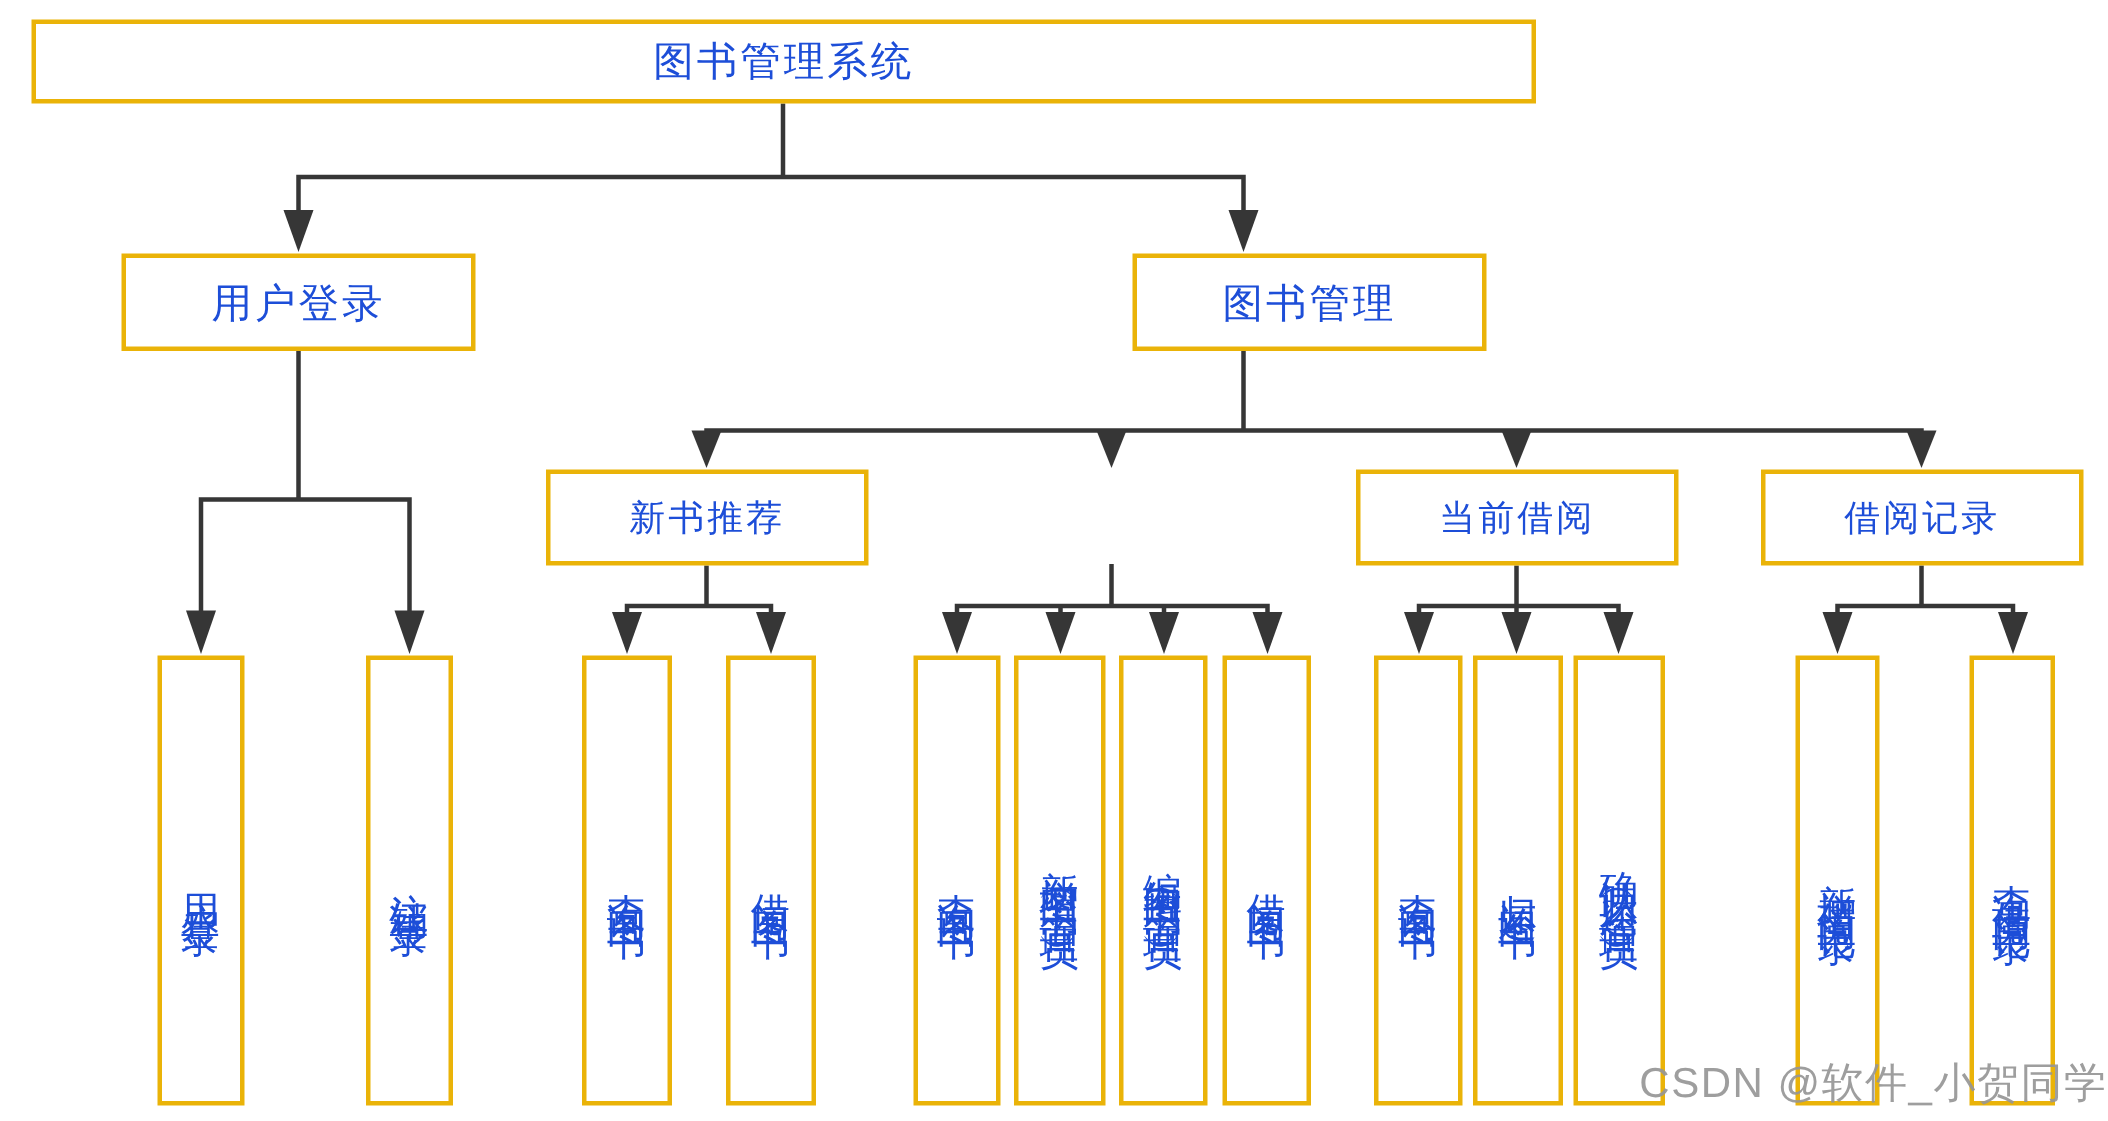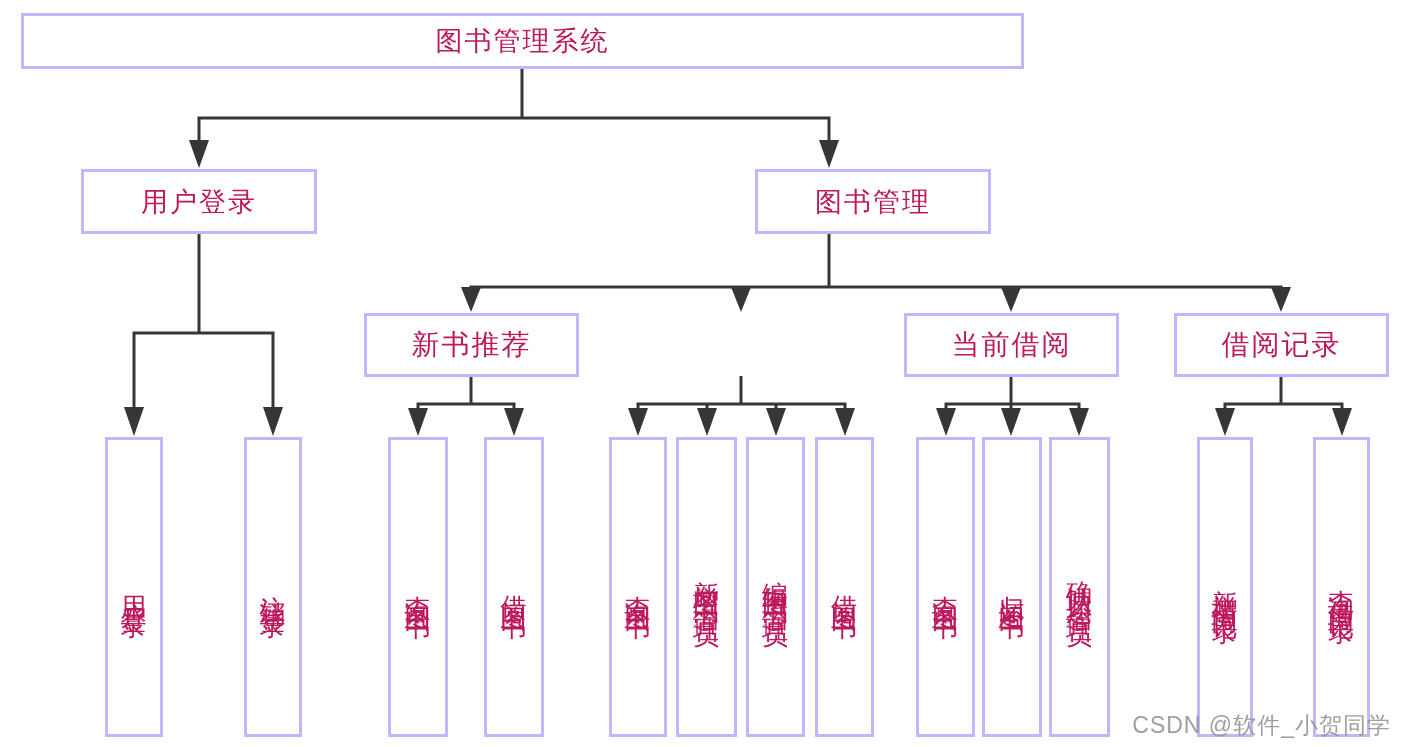--- a/index.html
+++ b/index.html
@@ -14,44 +14,44 @@
   .connectors {
     position: absolute;
     left: 0; top: 0;
     width: 1405px; height: 747px;
     z-index: 1;
   }
   .node {
     position: absolute;
     box-sizing: border-box;
     background: #ffffff;
-    border: 3px solid #c4b5fd;
+    border: 3px solid #eab308;
     display: flex;
     align-items: center;
     justify-content: center;
-    color: #be185d;
+    color: #1d4ed8;
     z-index: 2;
     text-align: left;
     white-space: nowrap;
   }
   .hbox { font-size: 27px; letter-spacing: 2px; }
-  .l3   { font-size: 28px; letter-spacing: 2px; }
+  .l3   { font-size: 24px; letter-spacing: 2px; }
   .vbox {
     writing-mode: vertical-rl;
     text-orientation: mixed;
     font-size: 26px;
     letter-spacing: 6px;
     line-height: 1;
   }
   .watermark {
     position: absolute;
-    right: 14px;
+    right: 0;
     bottom: 6px;
     z-index: 3;
-    font-size: 23px;
+    font-size: 28px;
     letter-spacing: 1px;
     color: rgba(150, 150, 150, 0.92);
     white-space: nowrap;
   }
 </style>
 </head>
 <body>
 
 <div class="stage">
 

